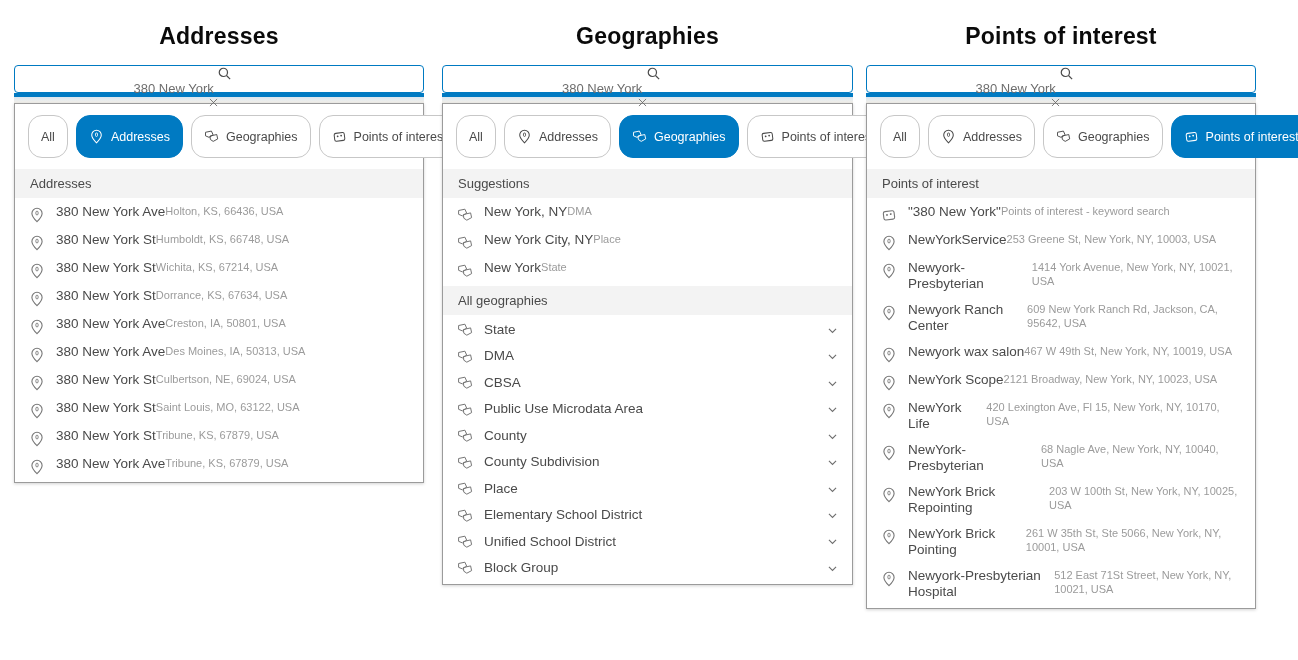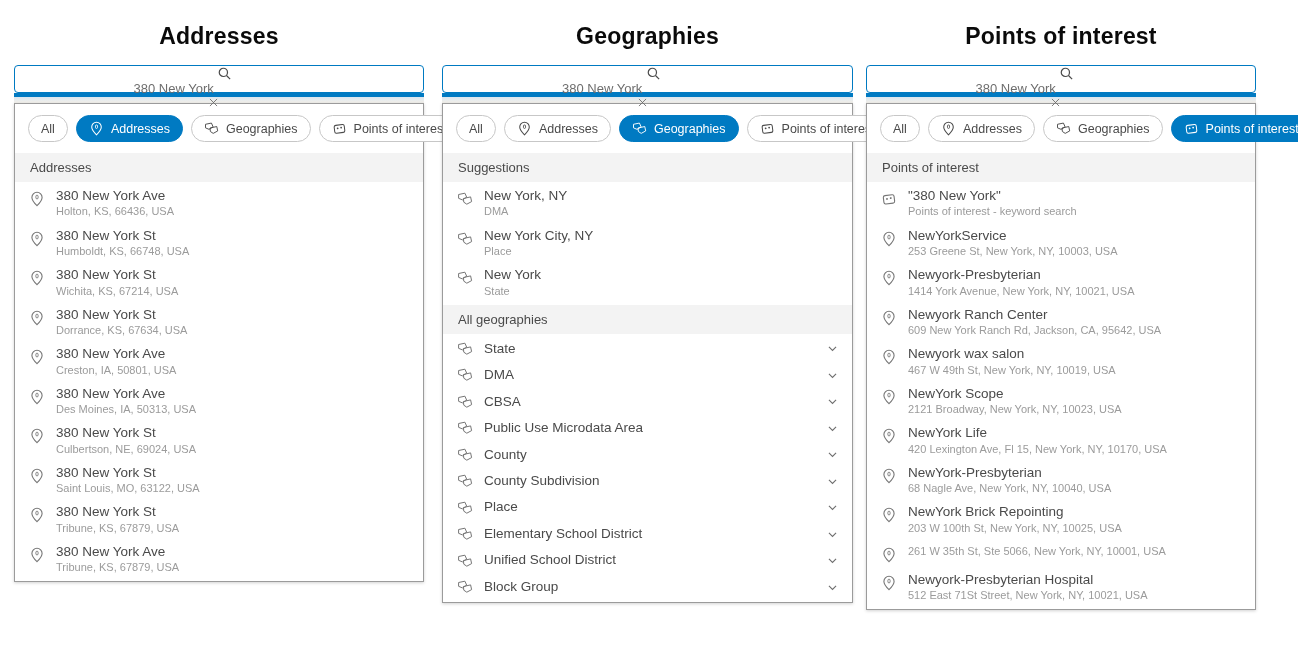--- a/index.html
+++ b/index.html
@@ -27,31 +27,31 @@
   }
   .s-close{display:inline-flex;margin:0 11px 0 0;color:#6e6e6e;cursor:pointer;}
   .underline{height:4px;background:var(--accent,#007ac2);}
   .sliver{height:6px;background:linear-gradient(180deg,#d9e6f0 0%,#f0efeb 80%);}
   .dropdown{
     border:1px solid #9b9b9b;background:#fff;
     box-shadow:0 1px 3px rgba(0,0,0,.18);
   }
   .pills{display:flex;gap:8px;padding:11px 13px;align-items:center;}
   .pill{
-    display:inline-flex;align-items:center;gap:7px;height:27px;padding:0 12px;
+    display:inline-flex;align-items:center;gap:7px;height:43px;padding:0 12px;
     border:1px solid #c7c7c7;border-radius:14px;background:#fff;
     font-size:12.5px;color:#4a4a4a;box-sizing:border-box;white-space:nowrap;cursor:pointer;
   }
   .pill .icn{display:inline-flex;}
   .pill.selected{background:var(--accent,#007ac2);border-color:var(--accent,#007ac2);color:#fff;}
   .section-header{background:#f3f3f3;color:#4a4a4a;font-size:13px;padding:7px 15px;}
   .items{padding:2px 0;}
   .item{display:flex;gap:11px;padding:4px 12px 5px 14px;align-items:flex-start;cursor:pointer;}
   .item .icn{color:#767676;flex:none;margin-top:3px;display:inline-flex;}
-  .item .txt{display:flex;flex-direction:column;min-width:0;}
+  .item .txt{display:flex;flex-direction:row;min-width:0;}
   .item-title{font-size:13.5px;color:#4a4a4a;line-height:1.22;}
   .item-sub{font-size:11px;color:#9b9b9b;line-height:1.28;}
   .item.single{align-items:center;padding:5px 12px 5px 14px;}
   .item.single .icn{margin-top:0;}
   .chev{margin-left:auto;color:#6e6e6e;display:inline-flex;align-self:center;}
   svg{display:block;}
   .defs{position:absolute;width:0;height:0;overflow:hidden;}
 </style>
 </head>
 <body>
@@ -677,20 +677,21 @@
           </span>
 
         </div>
         <div class="item">
           <span class="icn">
             <svg width="16" height="16">
               <use href="#i-pin"></use>
             </svg>
           </span>
           <span class="txt">
+            <span class="item-title">NewYork Brick Pointing</span>
             <span class="item-sub">261 W 35th St, Ste 5066, New York, NY, 10001, USA</span>
           </span>
 
         </div>
         <div class="item">
           <span class="icn">
             <svg width="16" height="16">
               <use href="#i-pin"></use>
             </svg>
           </span>

